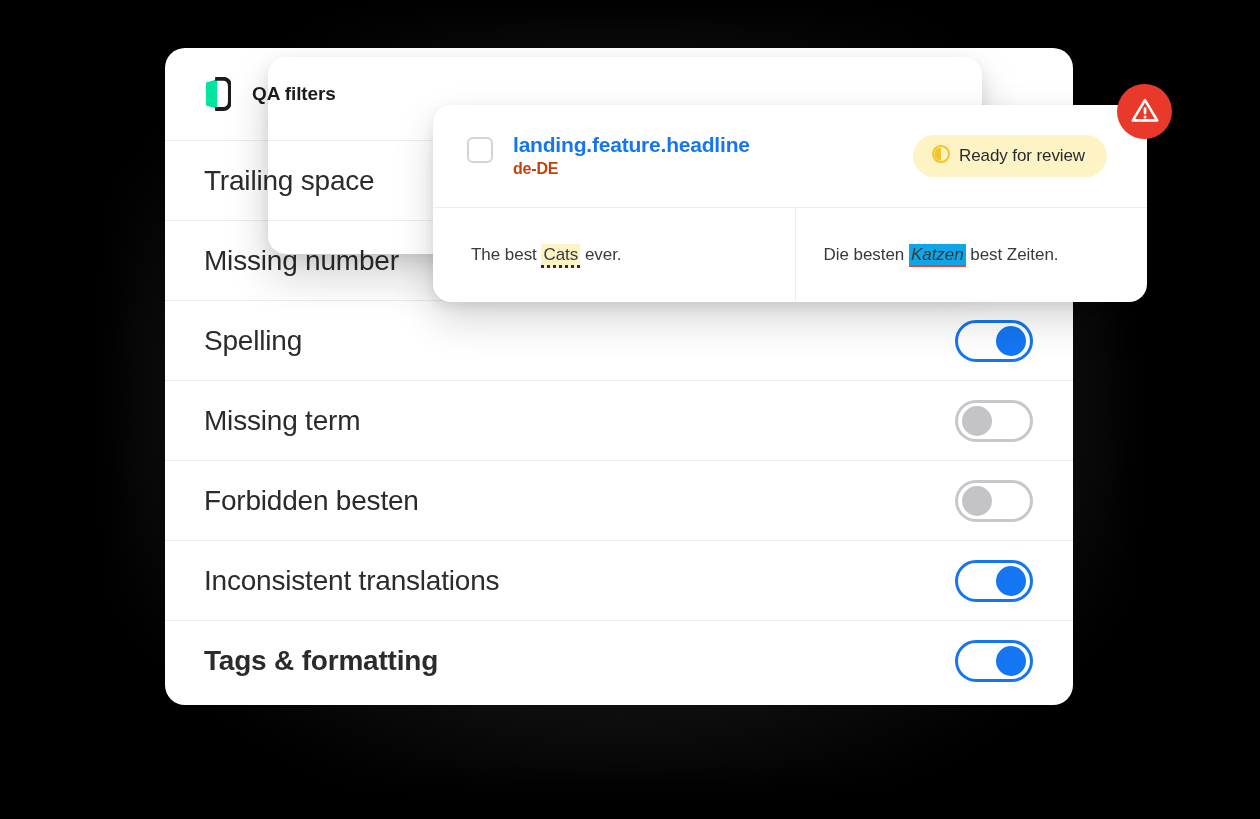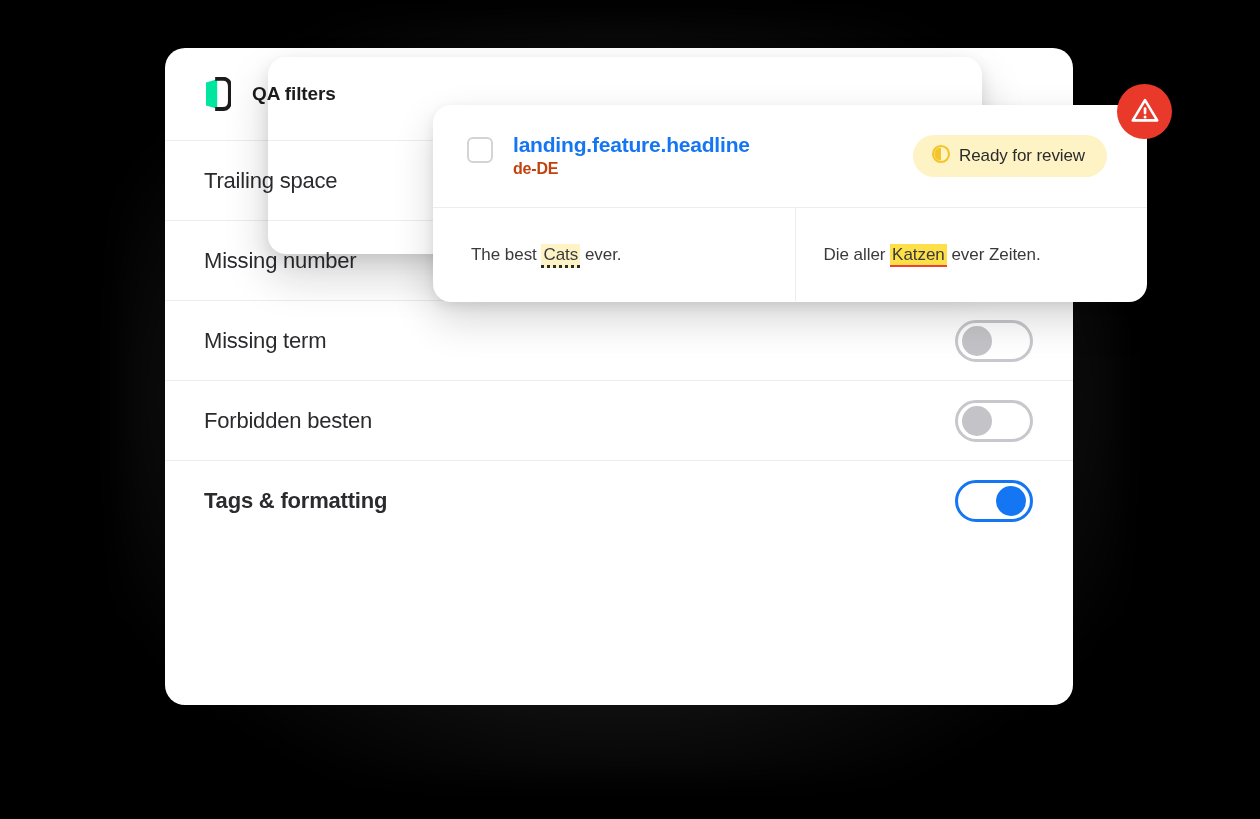--- a/index.html
+++ b/index.html
@@ -82,21 +82,21 @@
     align-items: center;
     justify-content: space-between;
     padding: 0 40px 0 39px;
     box-sizing: border-box;
     border-bottom: 1px solid #ededef;
     position: relative;
   }
   .filter-row:last-child { border-bottom: none; font-weight: bold; }
 
   .filter-label {
-    font-size: 22px;
+    font-size: 28px;
     color: #2b2b2e;
     letter-spacing: -0.2px;
   }
 
   
   .toggle {
     width: 78px;
     height: 42px;
     border-radius: 21px;
     box-sizing: border-box;
@@ -226,23 +226,24 @@
     white-space: nowrap;
   }
 
   .hl-source {
     background: #fdf3c4;
     padding: 1px 2px;
     position: relative;
     border-bottom: 3px dotted #2b2b2e;
   }
   .hl-target {
-    background: #fde047;
+    background: #0ea5e9;
     padding: 1px 2px;
     border-bottom: 2.5px solid #ef4136;
+    font-style: italic;
   }
 
   
   .error-badge {
     position: absolute;
     left: 1117px;
     top: 84px;
     width: 55px;
     height: 55px;
     border-radius: 50%;
@@ -275,28 +276,40 @@
     <div id="filter-list">
         <div class="filter-row">
           <span class="filter-label">Trailing space</span>
           <span class="toggle on hidden-behind"></span>
         </div>
         <div class="filter-row">
           <span class="filter-label">Missing number</span>
           <span class="toggle on hidden-behind"></span>
         </div>
         <div class="filter-row">
+          <span class="filter-label">Spelling</span>
+          <span class="toggle on">
+            <span class="knob"></span>
+          </span>
+        </div>
+        <div class="filter-row">
           <span class="filter-label">Missing term</span>
           <span class="toggle off">
             <span class="knob"></span>
           </span>
         </div>
         <div class="filter-row">
           <span class="filter-label">Forbidden besten</span>
           <span class="toggle off">
+            <span class="knob"></span>
+          </span>
+        </div>
+        <div class="filter-row">
+          <span class="filter-label">Inconsistent translations</span>
+          <span class="toggle on">
             <span class="knob"></span>
           </span>
         </div>
         <div class="filter-row">
           <span class="filter-label">Tags &amp; formatting</span>
           <span class="toggle on">
             <span class="knob"></span>
           </span>
         </div>
       </div>
@@ -322,21 +335,21 @@
         </span>
         <span class="label">Ready for review</span>
       </span>
     </div>
 
     <div class="segment-body">
       <div class="seg-pane source">
         <span class="seg-text"><span>The best </span><span class="hl-source">Cats</span><span> ever.</span></span>
       </div>
       <div class="seg-pane target">
-        <span class="seg-text"><span>Die aller </span><span class="hl-target">Katzen</span><span> ever Zeiten.</span></span>
+        <span class="seg-text"><span>Die besten </span><span class="hl-target">Katzen</span><span> best Zeiten.</span></span>
       </div>
     </div>
   </div>
 
   <div class="error-badge">
     <span>
       <svg width="30" height="30" viewBox="0 0 30 30" xmlns="http://www.w3.org/2000/svg">
         <path d="M15 5.2 L27.2 25.4 L2.8 25.4 Z" fill="none" stroke="#ffffff" stroke-width="2.6" stroke-linejoin="round"></path>
         <rect x="13.7" y="12.2" width="2.7" height="7.2" rx="1.35" fill="#ffffff"></rect>
         <circle cx="15.05" cy="22.0" r="1.5" fill="#ffffff"></circle>

